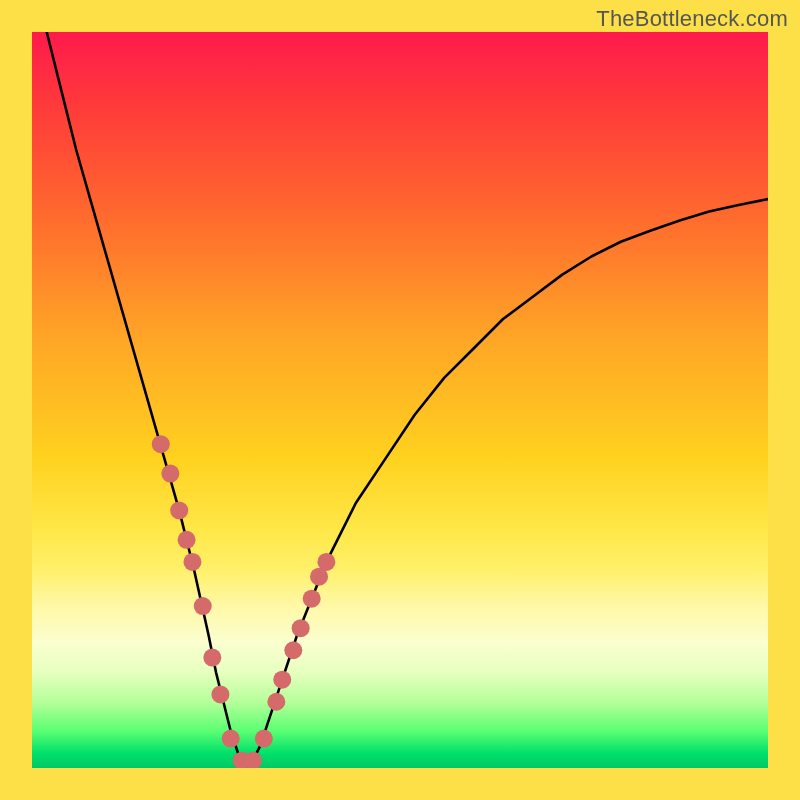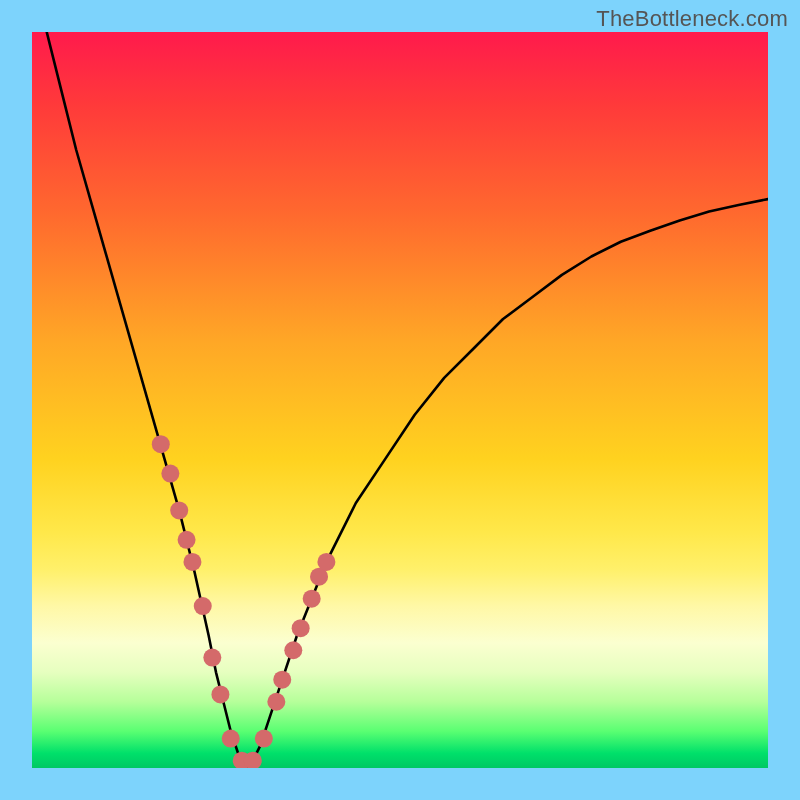--- a/index.html
+++ b/index.html
@@ -1,21 +1,21 @@
 <!DOCTYPE html>
 <html><head>
 <meta charset="utf-8">
 <style>
   * { margin: 0; padding: 0; box-sizing: border-box; }
   html, body { width: 800px; height: 800px; overflow: hidden; background: #000; }
   .frame {
     position: relative;
     width: 800px;
     height: 800px;
-    background: #7dd3fc;
+    background: #fde047;
   }
   .plot {
     position: absolute;
     left: 32px;
     top: 32px;
     width: 736px;
     height: 736px;
     background: linear-gradient(to bottom,
       #ff1a4c 0%,
       #ff3a3a 10%,

